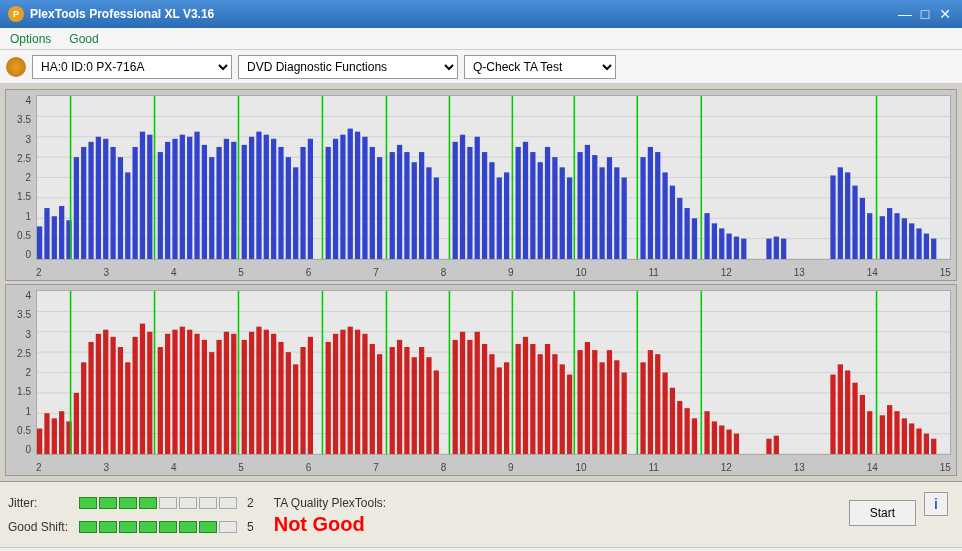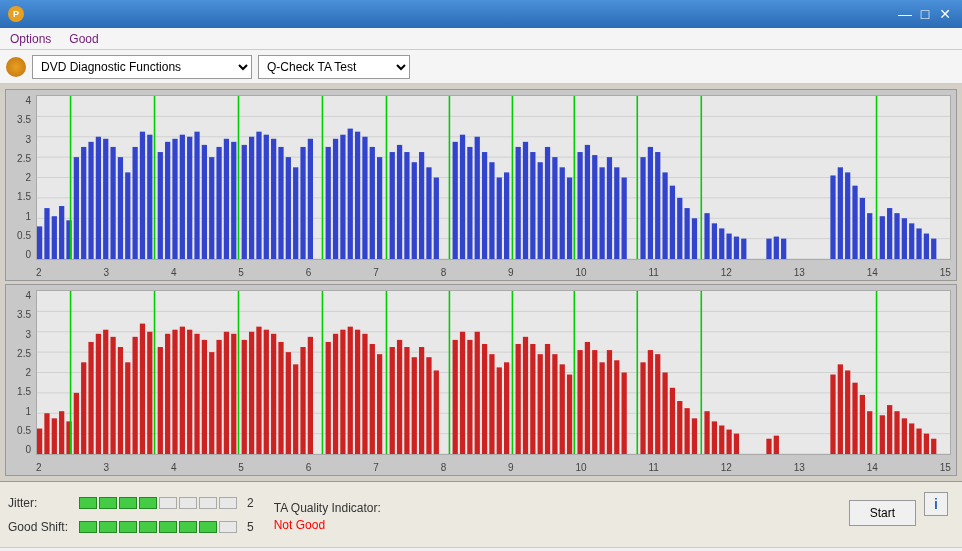--- a/index.html
+++ b/index.html
@@ -61,21 +61,21 @@
       background: #f5f5f5;
       border-bottom: 1px solid #ccc;
       padding: 3px 6px;
       display: flex;
       gap: 10px;
       height: 22px;
       align-items: center;
     }
     .menu-item {
       font-size: 12px;
-      color: #701a75;
+      color: #15803d;
       cursor: pointer;
       padding: 1px 4px;
     }
     .toolbar {
       background: #f5f5f5;
       border-bottom: 1px solid #ccc;
       padding: 4px 6px;
       display: flex;
       align-items: center;
       gap: 6px;
@@ -181,22 +181,22 @@
       margin-left: 4px;
     }
     .ta-section {
       margin-left: 20px;
     }
     .ta-label {
       font-size: 12px;
       color: #333;
     }
     .ta-value {
-      font-size: 12px;
-      font-weight: normal;
+      font-size: 20px;
+      font-weight: bold;
       color: red;
     }
     .start-btn {
       margin-left: auto;
       margin-right: 40px;
       padding: 4px 20px;
       font-size: 12px;
       background: #f0f0f0;
       border: 1px solid #999;
       cursor: pointer;
@@ -240,35 +240,39 @@
     }
   </style>
 </head>
 <body>
 
 <div class="title-bar">
   <div class="title-bar-left">
     <div class="title-icon">
         <span>P</span>
       </div>
+    <span>PlexTools Professional XL V3.16</span>
   </div>
   <div class="title-bar-controls">
     <button class="title-btn">—</button>
     <button class="title-btn">□</button>
     <button class="title-btn close">✕</button>
   </div>
 </div>
 
 <div class="menu-bar">
   <span class="menu-item">Options</span>
   <span class="menu-item">Good</span>
 </div>
 
 <div class="toolbar">
   <div class="device-icon"></div>
+  <select class="device-select">
+    <option>HA:0 ID:0  PX-716A</option>
+  </select>
   <select class="function-select">
     <option>DVD Diagnostic Functions</option>
   </select>
   <select class="test-select">
     <option>Q-Check TA Test</option>
   </select>
 </div>
 
 <div class="main-content">
 
@@ -670,21 +674,21 @@
         <div class="green-seg"></div>
         <div class="green-seg"></div>
         <div class="empty-seg"></div>
       </div>
       <span class="metric-value">5</span>
     </div>
   </div>
 
   <div class="ta-section">
     <div class="metric-row">
-      <span class="ta-label">TA Quality Indicator:</span>
+      <span class="ta-label">TA Quality PlexTools:</span>
     </div>
     <div>
       <span class="ta-value">Not Good</span>
     </div>
   </div>
 
   <button class="start-btn" style="margin-left:auto; margin-right:8px; align-self:flex-start; margin-top:12px;">Start</button>
   <div style="display:flex; flex-direction:column; gap:4px; align-self:flex-start; margin-top:4px; margin-right:6px;">
     <div class="info-btn">i</div>
   </div>

